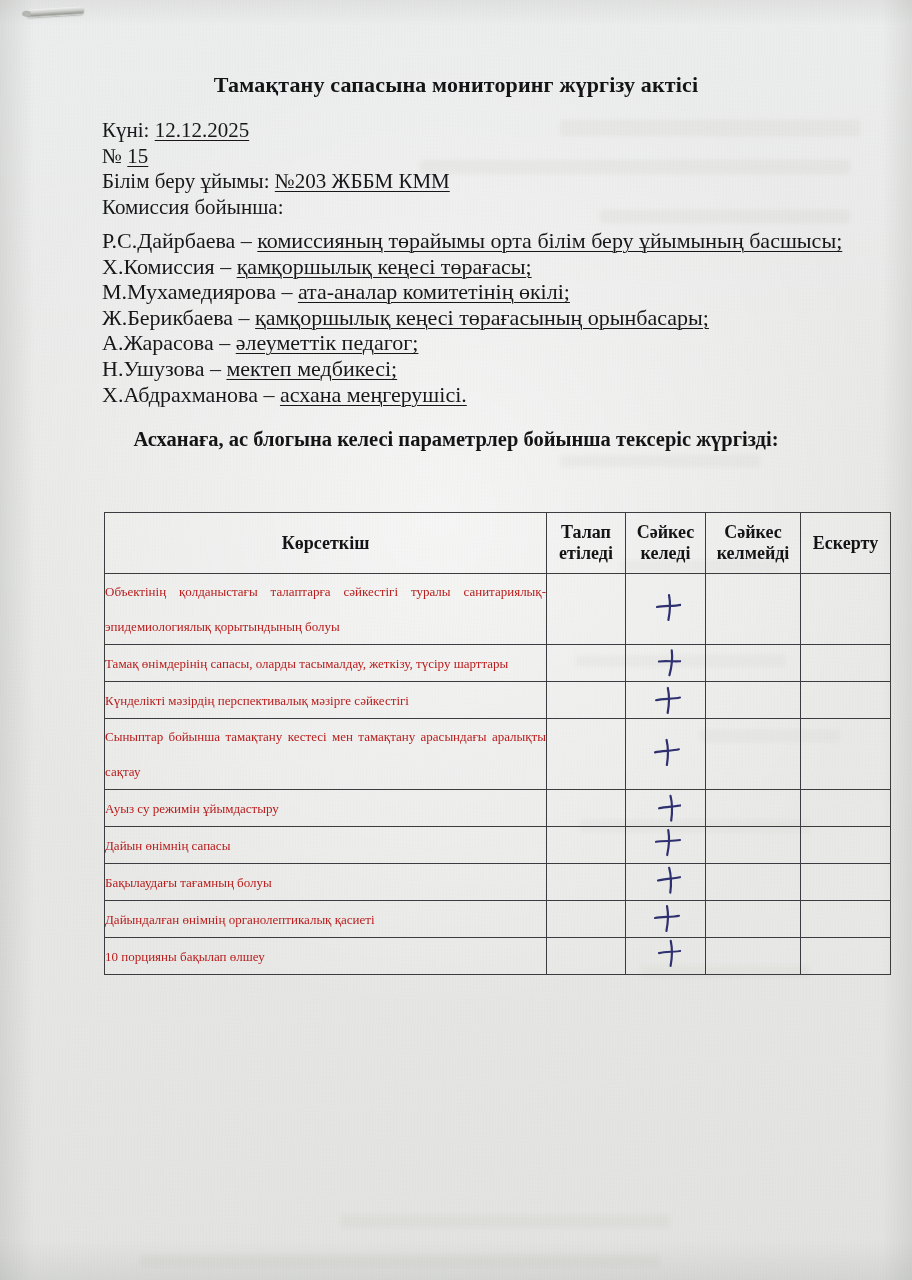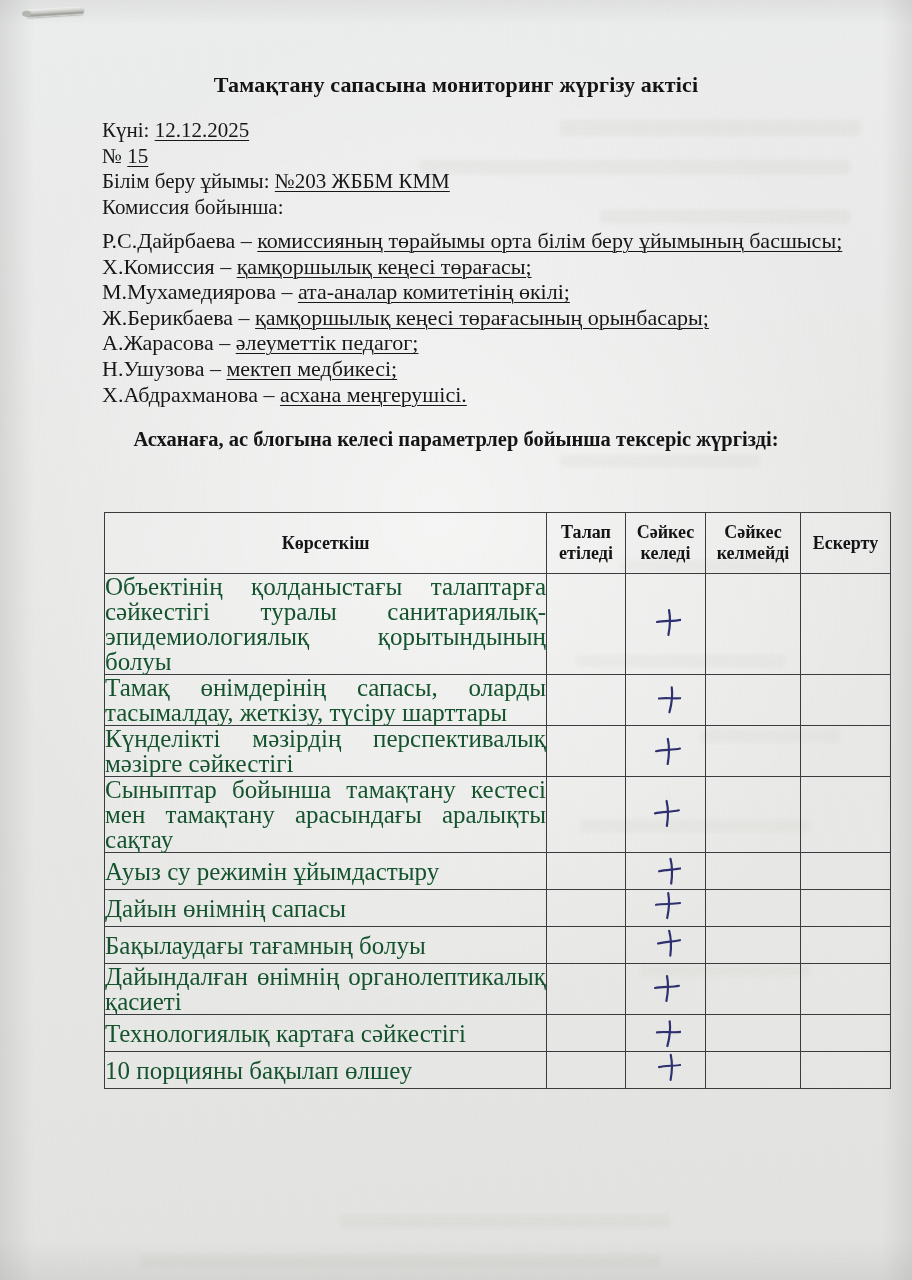--- a/index.html
+++ b/index.html
@@ -153,26 +153,26 @@
     font-weight: bold;
     font-size: 18px;
     line-height: 21px;
     text-align: center;
     padding: 9px 3px;
     color: #141416;
   }
   th.c-ind { font-size: 20px; }
 
   td.ind {
-    font-size: 25px;
-    line-height: 25px;
+    font-size: 13px;
+    line-height: 35px;
     text-align: justify;
     text-align-last: left;
     padding: 7px 11px 8px 11px;
-    color: #14532d;
+    color: #b91c1c;
     -webkit-hyphens: none;
     hyphens: none;
   }
   td.mark, td.blank {
     text-align: center;
   }
 
   
   .cross {
     display: inline-block;
@@ -324,30 +324,20 @@
           <td class="ind">Дайындалған өнімнің органолептикалық қасиеті</td>
           <td class="blank"></td>
           <td class="mark"><span class="cross"><svg width="30" height="32" viewBox="0 0 30 32" style="transform:rotate(0deg)">
                 <path d="M4 17 C 11 15.4, 21 16.4, 28 14.8" fill="none" stroke="#2f3070" stroke-width="2.1" stroke-linecap="round"></path>
                 <path d="M16 5 C 17.6 13, 17.2 21, 15.4 30" fill="none" stroke="#2f3070" stroke-width="2.2" stroke-linecap="round"></path>
               </svg></span></td>
           <td class="blank"></td>
           <td class="blank"></td>
         </tr>
         <tr>
-          <td class="ind">Технологиялық картаға сәйкестігі</td>
-          <td class="blank"></td>
-          <td class="mark"><span class="cross"><svg width="30" height="32" viewBox="0 0 30 32" style="transform:rotate(4deg)">
-                <path d="M6 18 C 13 16.4, 23 17.4, 30 15.8" fill="none" stroke="#2f3070" stroke-width="2.1" stroke-linecap="round"></path>
-                <path d="M18 6 C 19.6 14, 19.2 22, 17.4 31" fill="none" stroke="#2f3070" stroke-width="2.2" stroke-linecap="round"></path>
-              </svg></span></td>
-          <td class="blank"></td>
-          <td class="blank"></td>
-        </tr>
-        <tr>
           <td class="ind">10 порцияны бақылап өлшеу</td>
           <td class="blank"></td>
           <td class="mark"><span class="cross"><svg width="30" height="32" viewBox="0 0 30 32" style="transform:rotate(-1deg)">
                 <path d="M8 15 C 15 13.4, 25 14.4, 32 12.8" fill="none" stroke="#2f3070" stroke-width="2.1" stroke-linecap="round"></path>
                 <path d="M20 3 C 21.6 11, 21.2 19, 19.4 28" fill="none" stroke="#2f3070" stroke-width="2.2" stroke-linecap="round"></path>
               </svg></span></td>
           <td class="blank"></td>
           <td class="blank"></td>
         </tr>
       </tbody>

